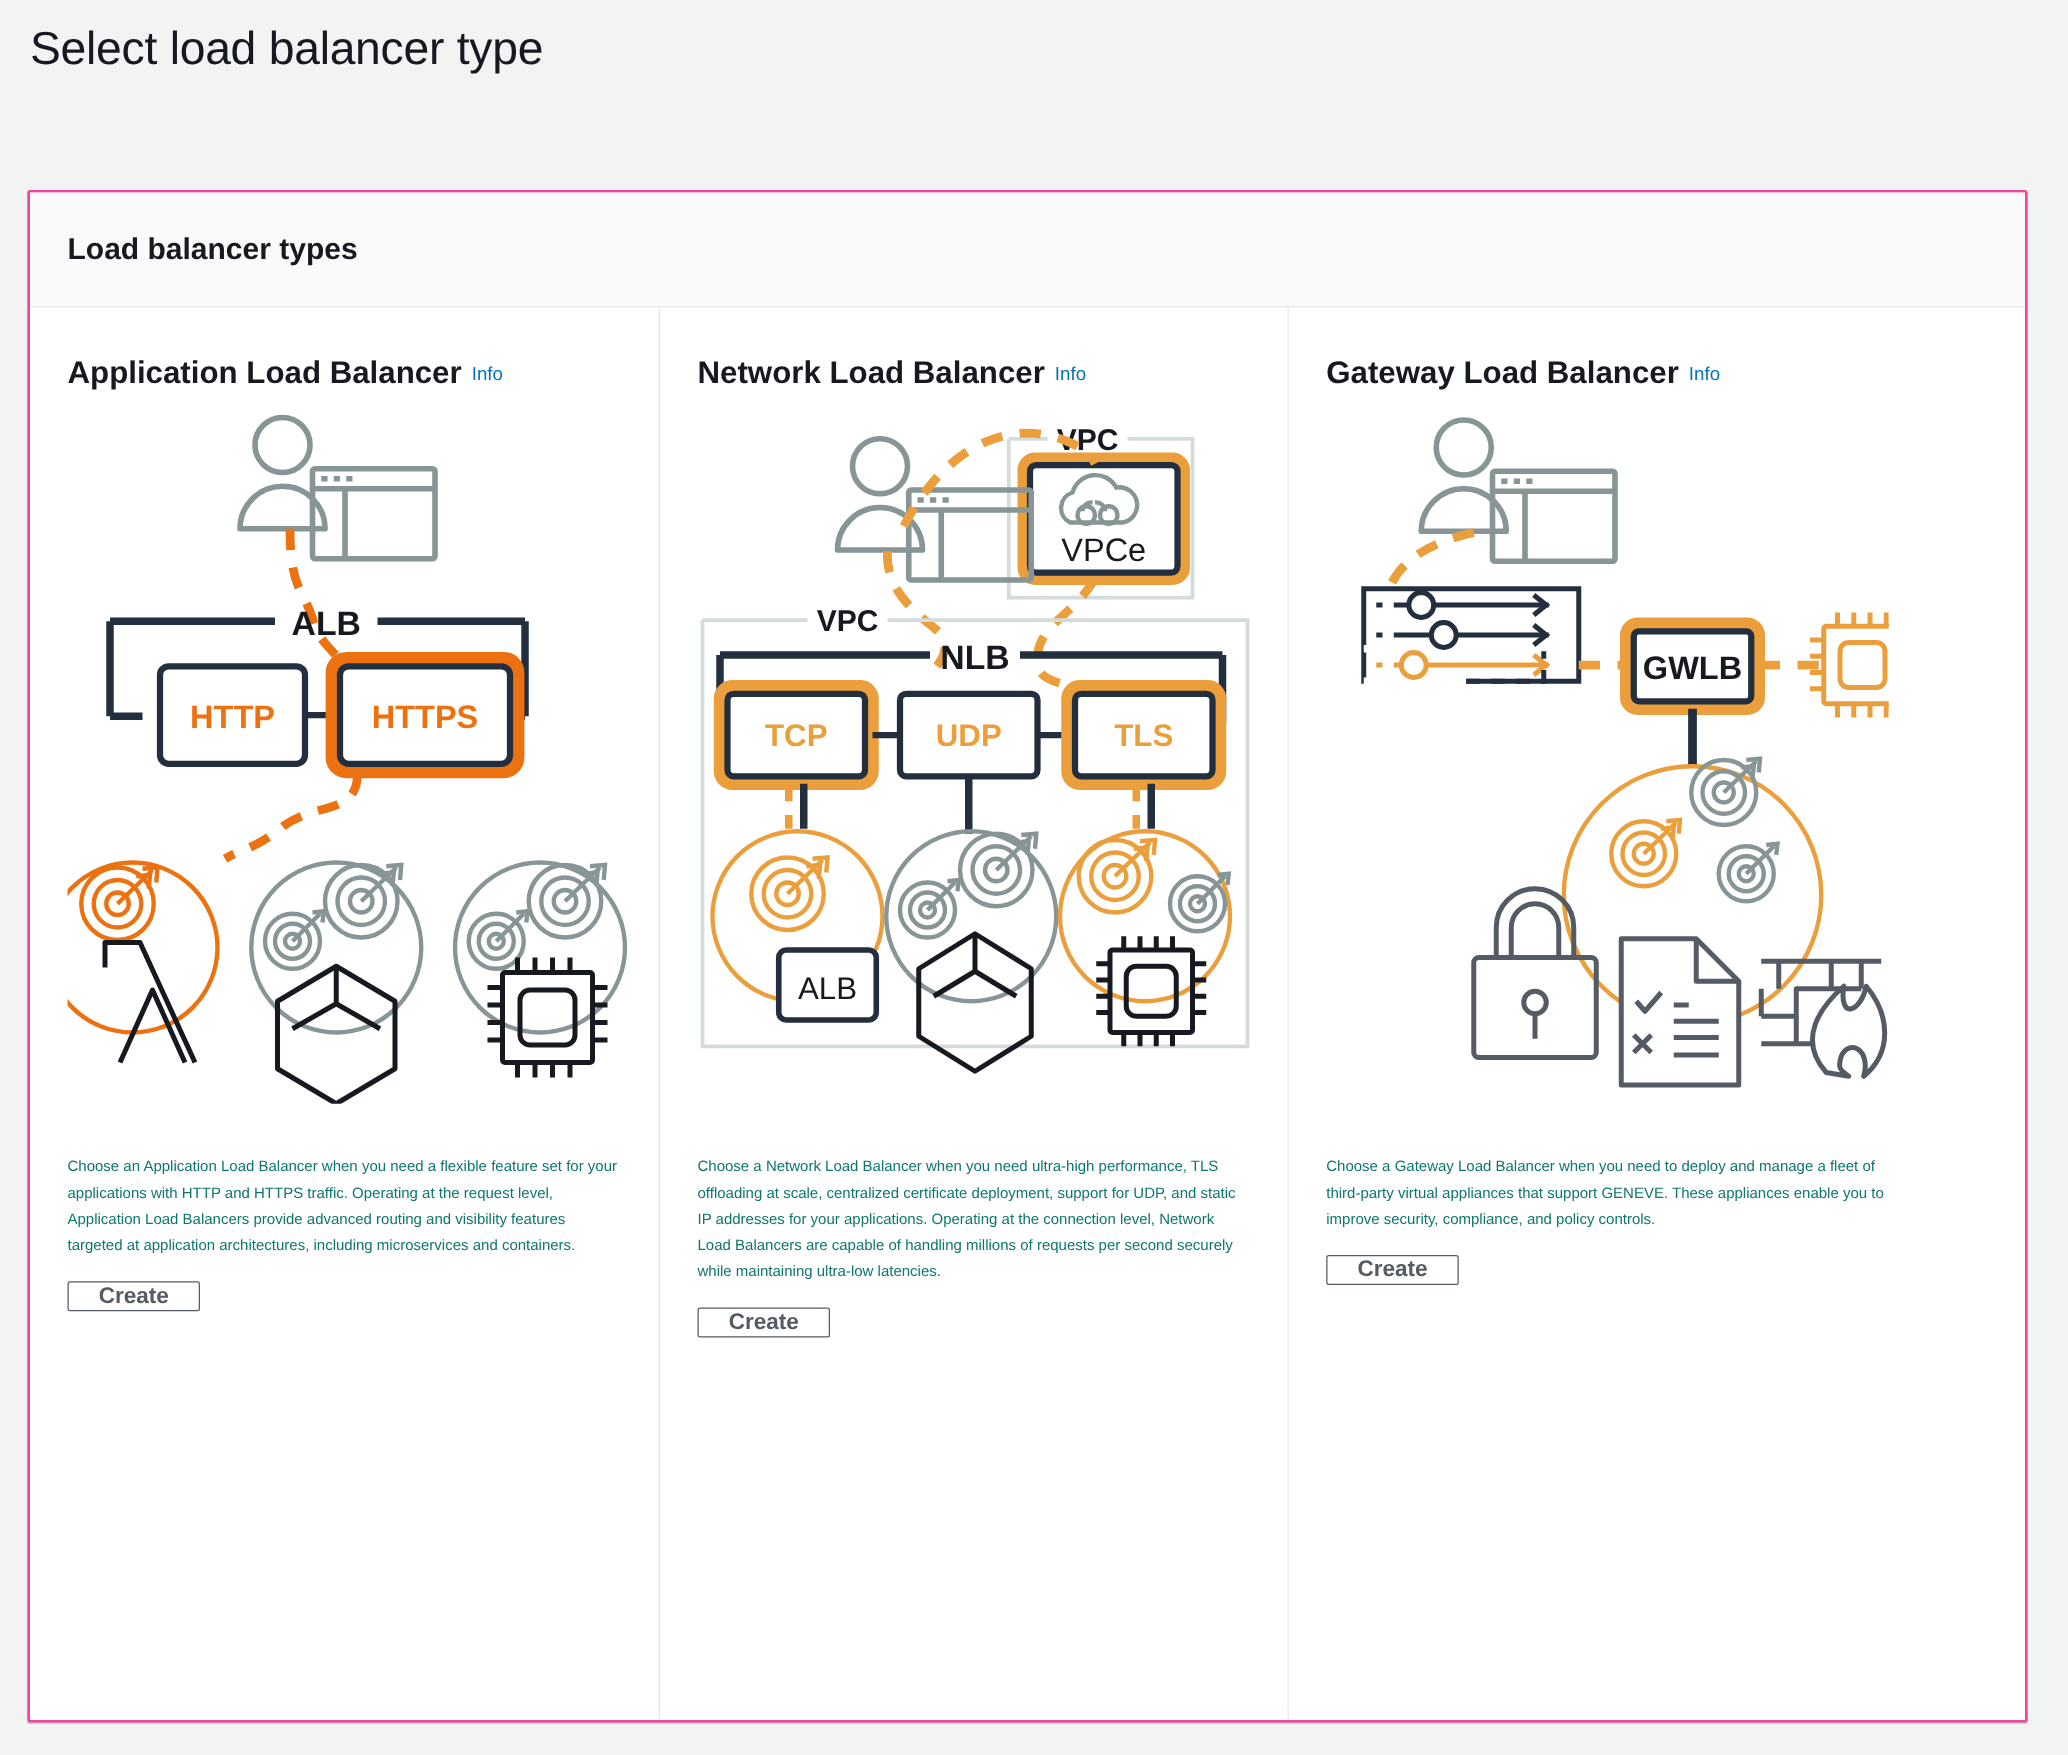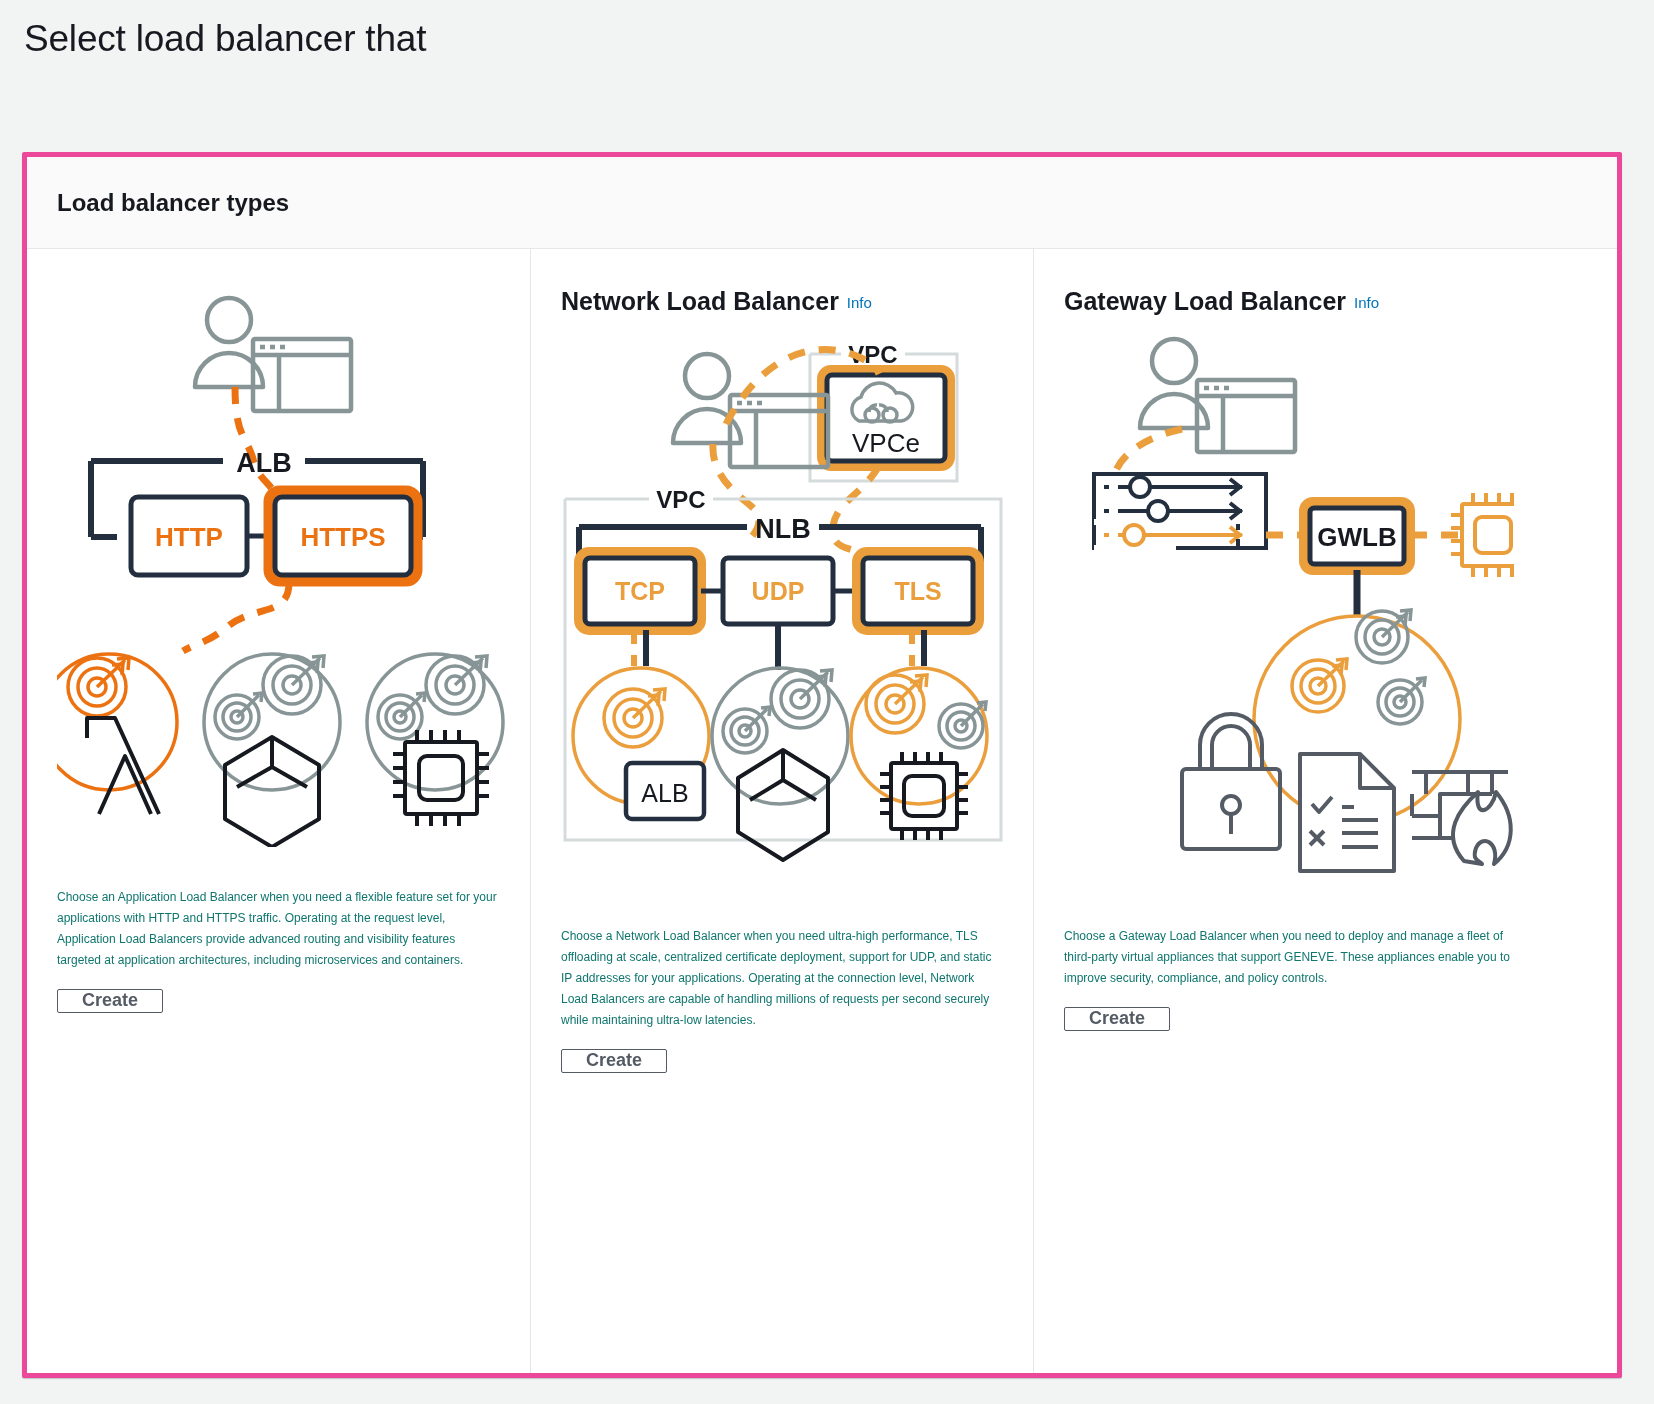--- a/index.html
+++ b/index.html
@@ -21,21 +21,21 @@
   .page-sub {
     font-size: 18.5px; color: #16191f; line-height: 1.4; margin: 0;
   }
   .learn-more { color: #0073bb; text-decoration: none; }
   .ext-icon { display: inline-block; vertical-align: -3px; margin-left: 4px; }
 
   
   .container {
     position: absolute; left: 22px; top: 152px; width: 1600px; height: 1226px;
     background: #ffffff;
-    border: 5px solid #ec4899;
+    border: 2px solid #ec4899;
     border-radius: 2px;
     box-shadow: 0 1px 1px rgba(0,28,36,.20);
     overflow: hidden;
   }
   .container-header {
     height: 92px; background: #fafafa; border-bottom: 1px solid #e5e8e8;
     display: flex; align-items: center; padding: 0 30px;
   }
   .container-header h2 {
     margin: 0; font-size: 24px; font-weight: 700; color: #16191f;
@@ -72,32 +72,35 @@
     background: #ffffff; border: 1px solid #545b64; border-radius: 2px;
     padding: 0 24px; cursor: pointer; line-height: 1.2;
   }
 </style>
 </head>
 <body>
 
 <div class="page">
 
   <div class="page-header">
-    <h1 class="page-title">Select load balancer that</h1>
+    <h1 class="page-title">Select load balancer type</h1>
   </div>
 
   <div class="container">
 
     <div class="container-header">
       <h2>Load balancer types</h2>
     </div>
 
     <div class="columns">
 
       <div class="col">
+        <h3 class="card-title">
+          <span>Application Load Balancer</span><a class="info-link" href="#">Info</a>
+        </h3>
 
         <div class="diagram-wrap">
           <svg width="450" height="560" viewBox="0 0 450 560">
 
             <g stroke="#879596" stroke-width="4.5" fill="none" stroke-linejoin="round">
               <circle cx="172" cy="33" r="22"></circle>
               <path d="M138 100 a34 34 0 0 1 68 0 z"></path>
               <rect x="196" y="52" width="98" height="72" rx="2"></rect>
               <path d="M196 68 H294"></path>
               <path d="M203 60 h5 M213 60 h5 M223 60 h5"></path>

